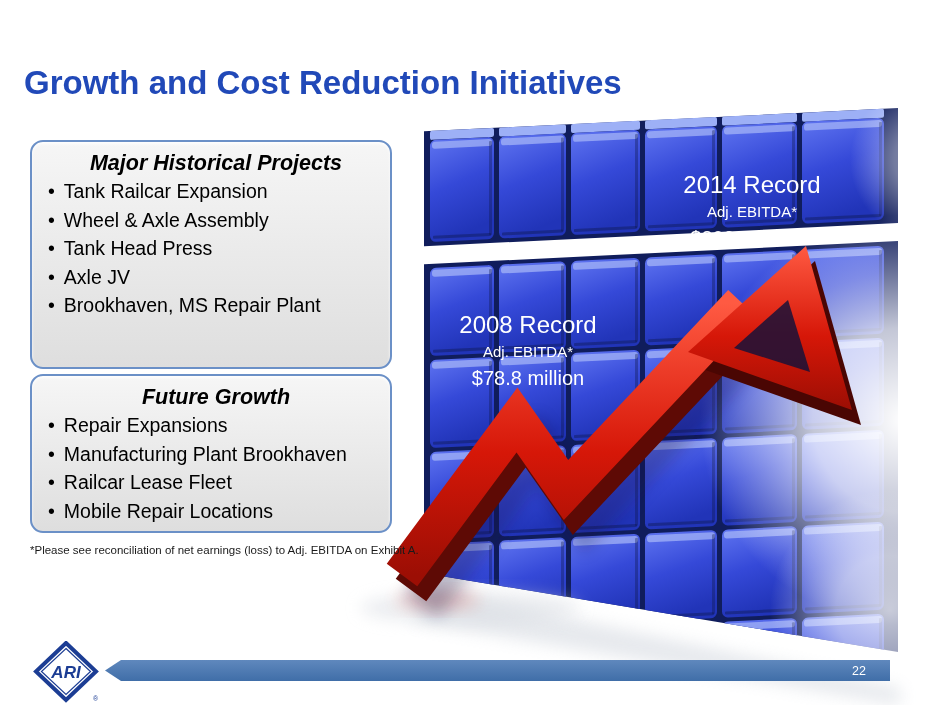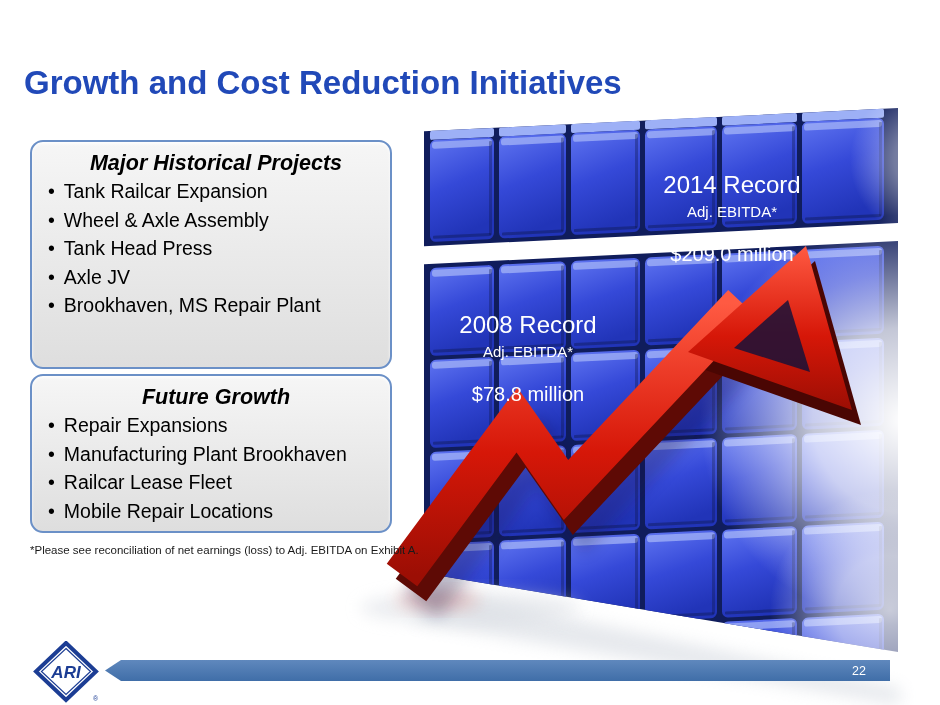--- a/index.html
+++ b/index.html
@@ -16,23 +16,23 @@
   .box-title{text-align:center;font-weight:bold;font-style:italic;font-size:21.5px;
              line-height:28px;color:#000;}
   .info-box ul{margin:0;padding:0;list-style:none;}
   .info-box li{font-size:19.5px;line-height:28.5px;color:#000;white-space:nowrap;}
   .info-box li::before{content:"•";margin-right:9px;}
   .footnote{position:absolute;left:30px;top:544px;font-size:11.5px;color:#1a1a1a;}
   .graphic-svg{position:absolute;left:0;top:0;}
   .cube-label{position:absolute;width:200px;text-align:center;color:#ffffff;}
   .cube-label .l1{font-size:24px;line-height:28px;}
   .cube-label .l2{font-size:15px;line-height:26px;}
-  .cube-label .l3{font-size:20px;line-height:26px;margin-top:16px;}
+  .cube-label .l3{font-size:20px;line-height:26px;}
   .label-2008{left:428px;top:311px;}
-  .label-2014{left:632px;top:171px;}
+  .label-2014{left:652px;top:171px;}
   .footer-bar{position:absolute;left:105px;top:660px;width:785px;height:21px;
               background:linear-gradient(#5f88bd,#406ea8);
               clip-path:polygon(0 50%,16px 0,100% 0,100% 100%,16px 100%);
               display:flex;align-items:center;justify-content:flex-end;
               padding-right:24px;box-sizing:border-box;}
   .page-number{color:#ffffff;font-size:12.5px;}
   .logo-svg{position:absolute;left:30px;top:641px;}
 </style>
 </head>
 <body>

